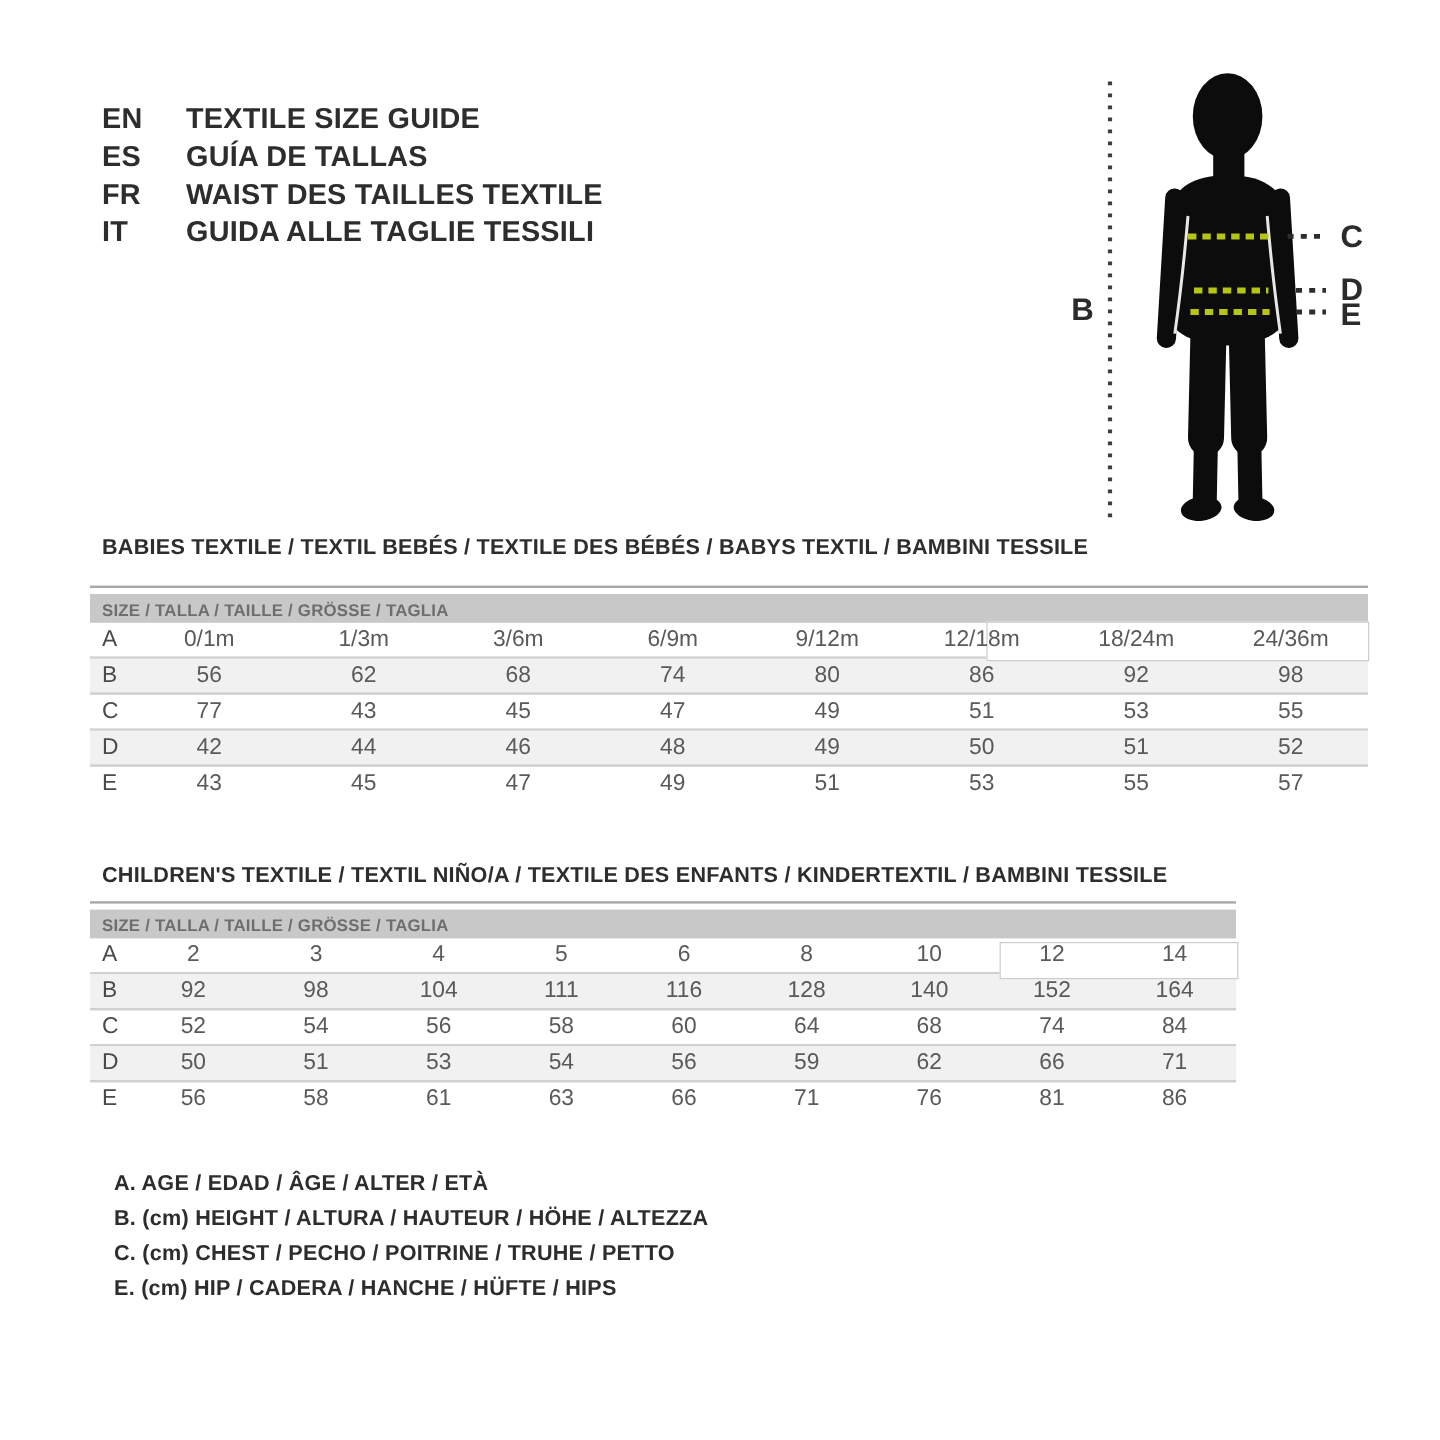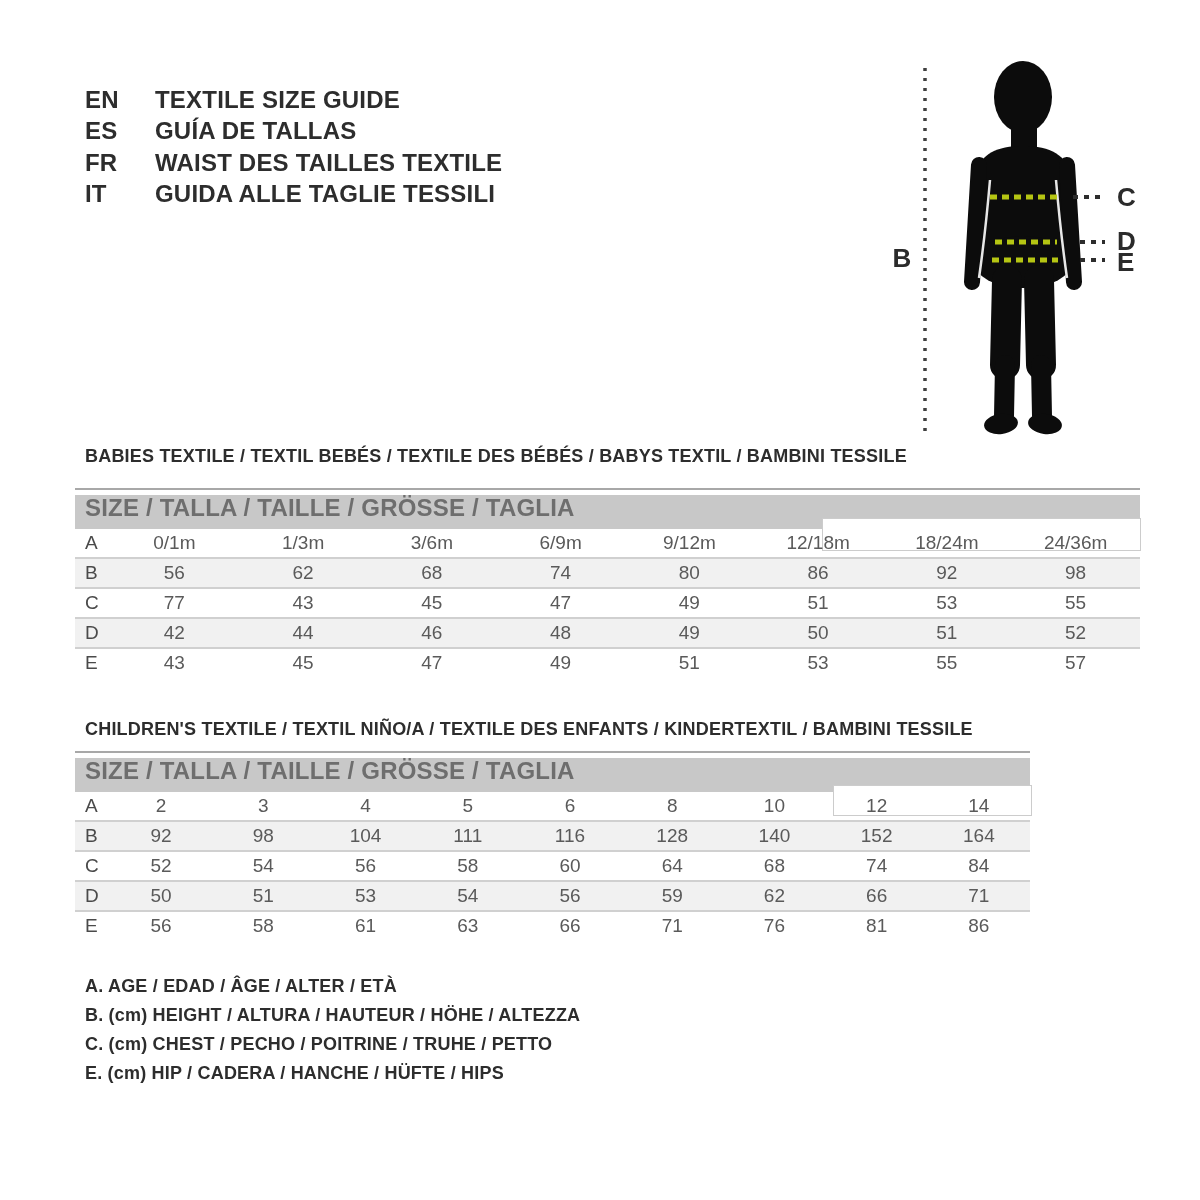--- a/index.html
+++ b/index.html
@@ -14,31 +14,31 @@
   }
   
   .langs{position:absolute;left:85px;top:84px;}
   .lang-row{display:flex;height:31.5px;align-items:center;font-size:24px;font-weight:bold;letter-spacing:.2px;color:var(--ink);}
   .lang-code{width:70px;flex:0 0 70px;}
   
   .section-title{position:absolute;left:85px;font-size:18px;font-weight:bold;letter-spacing:.2px;color:var(--ink);white-space:nowrap;}
   
   .size-table{position:absolute;left:75px;}
   .topline{height:2px;background:var(--topline);margin-bottom:5px;}
-  .theader{height:34px;line-height:26px;background:var(--band);color:var(--bandink);
-           font-size:24px;font-weight:bold;padding-left:10px;letter-spacing:.2px;box-sizing:border-box;}
+  .theader{height:24px;line-height:26px;background:var(--band);color:var(--bandink);
+           font-size:14px;font-weight:bold;padding-left:10px;letter-spacing:.2px;box-sizing:border-box;}
   .trow{display:flex;height:30px;line-height:28px;box-sizing:border-box;font-size:19px;color:var(--numink);}
   .trow.divided{border-bottom:2px solid var(--divider);}
   .trow.stripe{background:var(--stripe);}
   .rlabel{flex:0 0 25px;padding-left:10px;color:#4a4a4a;position:relative;z-index:2;}
   .cell{flex:1;text-align:center;position:relative;z-index:2;}
   .hl-box{position:absolute;background:#ffffff;border:1px solid var(--boxborder);z-index:1;box-sizing:border-box;}
   
   .legend{position:absolute;left:85px;top:972px;}
-  .legend-line{height:29px;line-height:29px;font-size:18px;font-weight:bold;letter-spacing:.2px;color:var(--ink);white-space:nowrap;}
+  .legend-line{height:29px;line-height:29px;font-size:18px;font-weight:bold;letter-spacing:.2px;color:var(--ink);white-space:nowrap;margin-left:10px;}
   
   .figure{position:absolute;left:855px;top:50px;width:320px;height:400px;}
 </style>
 </head>
 <body>
 
 <div class="canvas">
 
   <div class="langs">
       <div class="lang-row">

